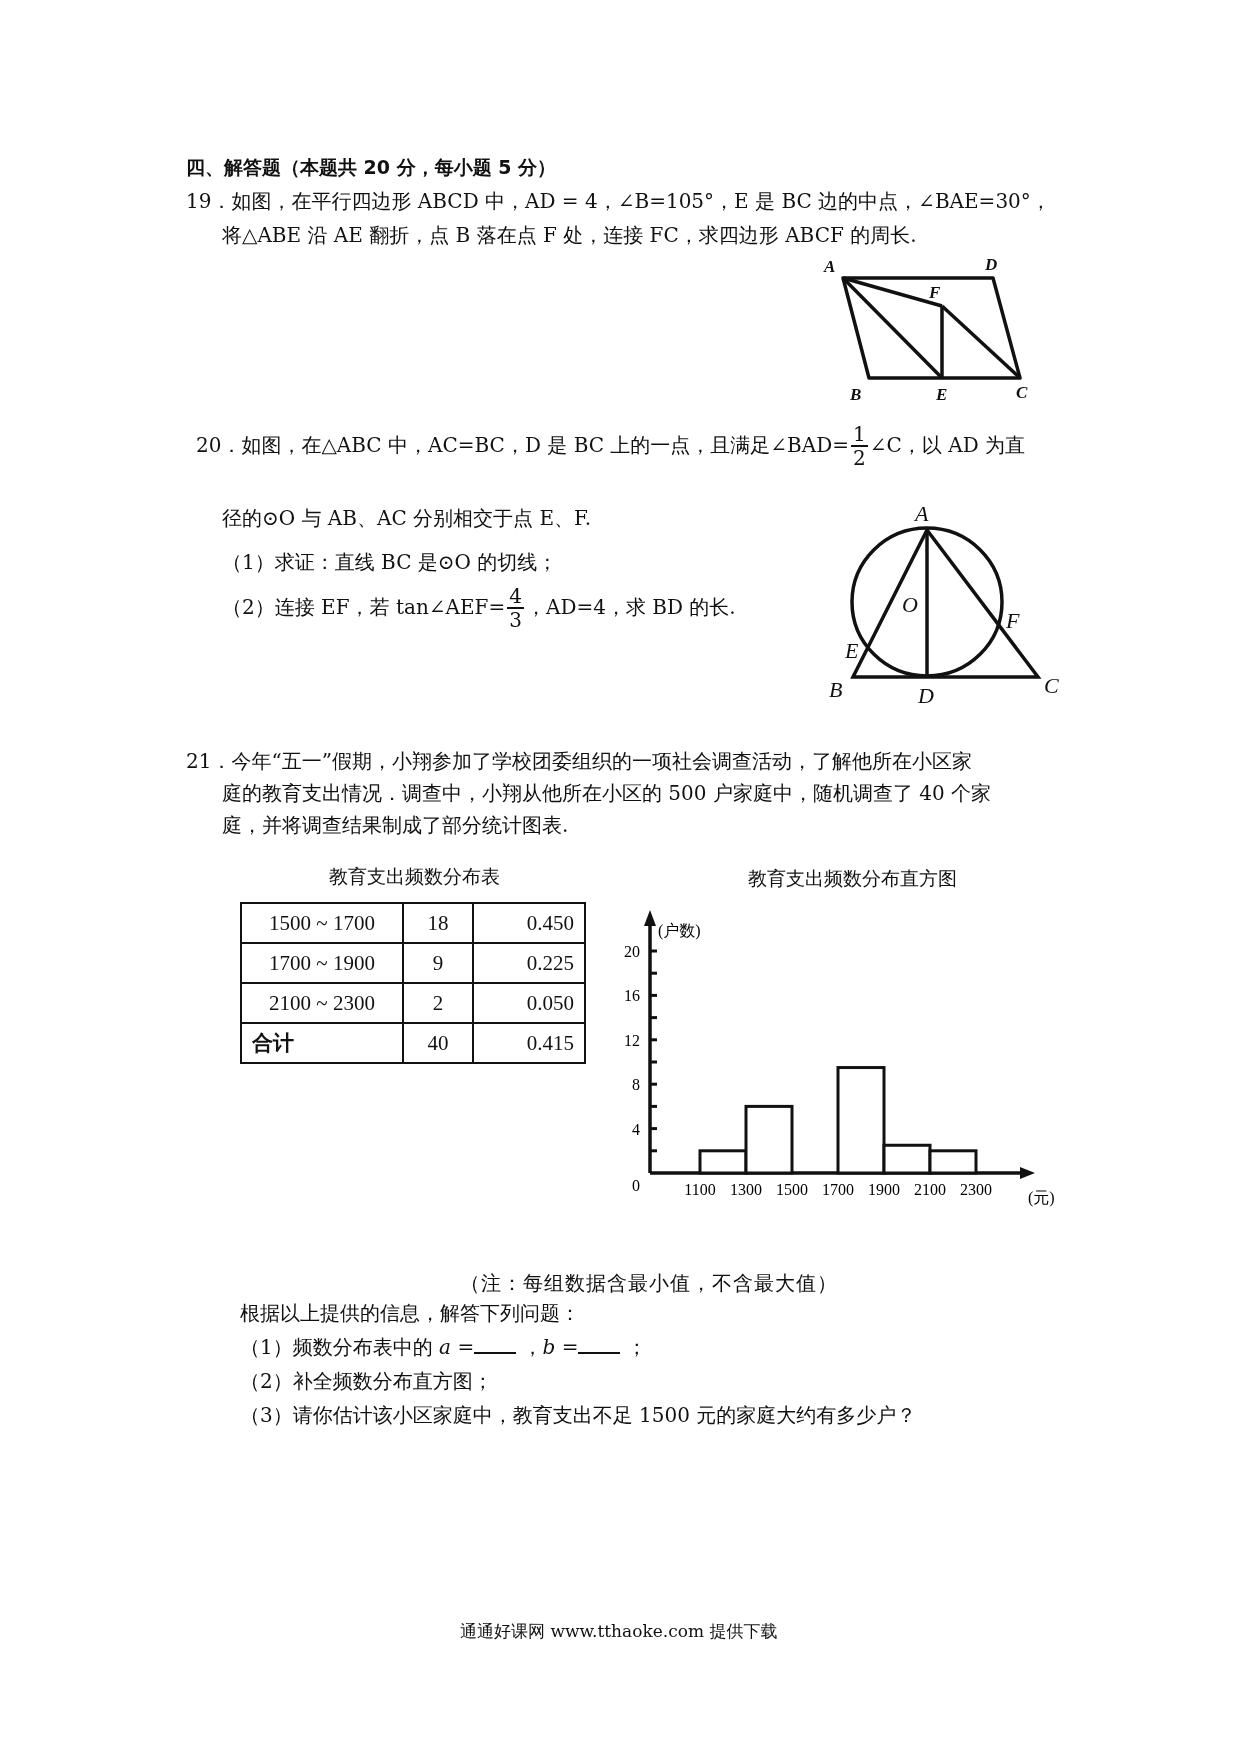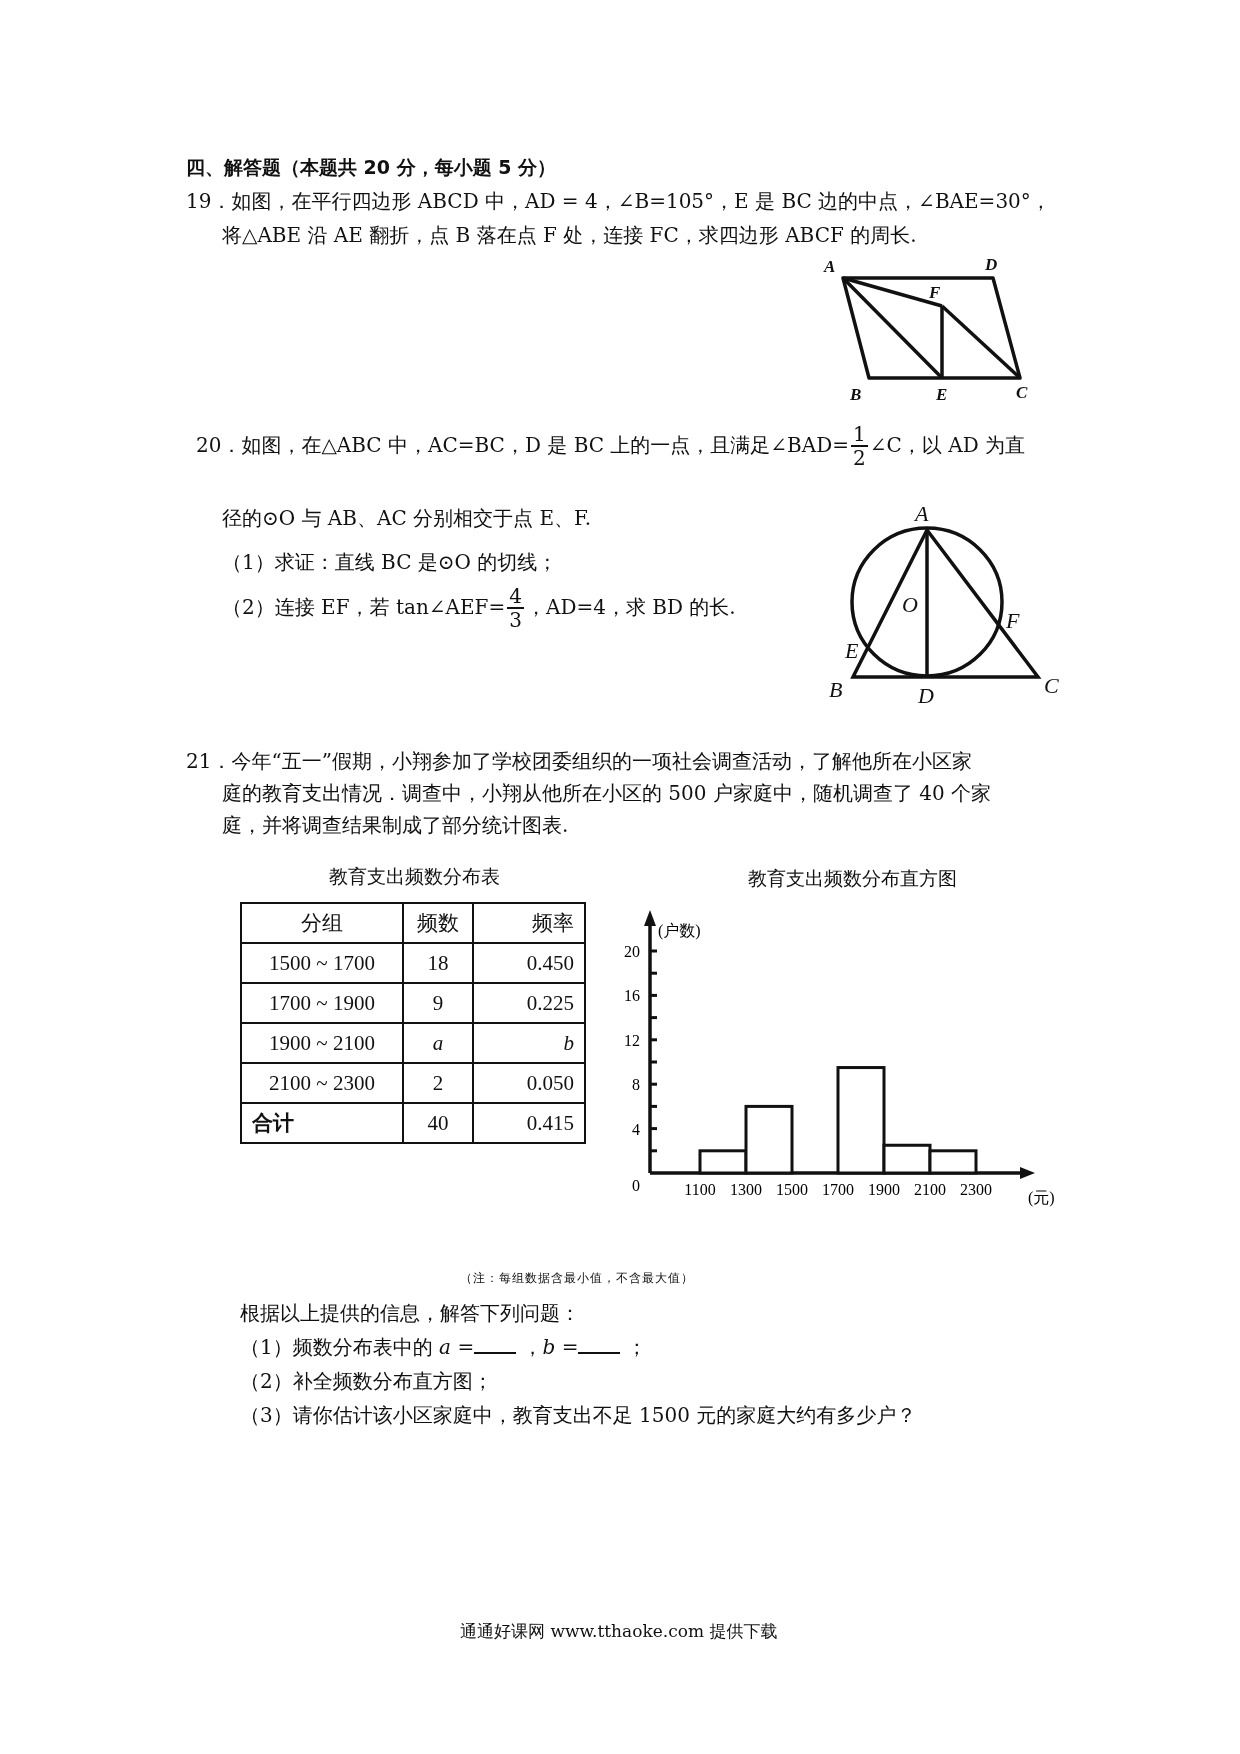--- a/index.html
+++ b/index.html
@@ -10,21 +10,21 @@
   .sec-title { font-family: "DejaVu Sans", sans-serif; font-weight: bold; font-size: 19px; }
   .frac { display: inline-block; vertical-align: middle; text-align: center; font-size: 20px; line-height: 22px; margin: 0 2px; }
   .frac span { display: block; }
   .frac .num { border-bottom: 2px solid #111; padding: 0 2px; }
   table.freq { border-collapse: collapse; font-family: "Liberation Serif", serif; font-size: 21px; }
   table.freq td { border: 2px solid #111; height: 38px; padding: 0 10px; }
   table.freq td.c1 { width: 140px; text-align: center; }
   table.freq td.c2 { width: 48px; text-align: center; }
   table.freq td.c3 { width: 90px; text-align: right; }
   .blank { display: inline-block; width: 42px; border-bottom: 2px solid #111; height: 18px; vertical-align: baseline; }
-  .note { font-size: 12px; letter-spacing: 1px; }
+  .note { font-size: 20px; letter-spacing: 1px; }
   .italic { font-style: italic; }
   svg text { font-family: "Liberation Serif", serif; }
 </style>
 </head>
 <body>
 
 <div class="abs sec-title" style="left:186px; top:155px;">四、解答题（本题共 20 分，每小题 5 分）</div>
 
 <div class="abs line" style="left:186px; top:188px;">
   <span>19．</span><span>如图，在平行四边形 ABCD 中，AD = 4，∠B=105°，E 是 BC 边的中点，∠BAE=30°，</span>
@@ -78,38 +78,28 @@
 <div class="abs line" style="left:186px; top:748px;">
   <span>21．</span><span>今年“五一”假期，小翔参加了学校团委组织的一项社会调查活动，了解他所在小区家</span>
 </div>
 <div class="abs line" style="left:222px; top:780px;text-align:center;">庭的教育支出情况．调查中，小翔从他所在小区的 500 户家庭中，随机调查了 40 个家</div>
 <div class="abs line" style="left:222px; top:812px;">庭，并将调查结果制成了部分统计图表.</div>
 
 <div class="abs" style="left:329px; top:864px; font-size:19px;">教育支出频数分布表</div>
 <table class="abs freq" style="left:240px; top:902px;">
   <tbody id="freq-body">
       <tr>
-        <td class="c1">分组</td>
-        <td class="c2">频数</td>
-        <td class="c3">频率</td>
-      </tr>
-      <tr>
         <td class="c1">1500 ~ 1700</td>
         <td class="c2">18</td>
         <td class="c3">0.450</td>
       </tr>
       <tr>
         <td class="c1">1700 ~ 1900</td>
         <td class="c2">9</td>
         <td class="c3">0.225</td>
-      </tr>
-      <tr>
-        <td class="c1">1900 ~ 2100</td>
-        <td class="c2" style="font-style: italic;">a</td>
-        <td class="c3" style="font-style: italic;">b</td>
       </tr>
       <tr>
         <td class="c1">2100 ~ 2300</td>
         <td class="c2">2</td>
         <td class="c3">0.050</td>
       </tr>
       <tr>
         <td class="c1" style="text-align: left; font-weight: bold;">合计</td>
         <td class="c2">40</td>
         <td class="c3">0.415</td>

